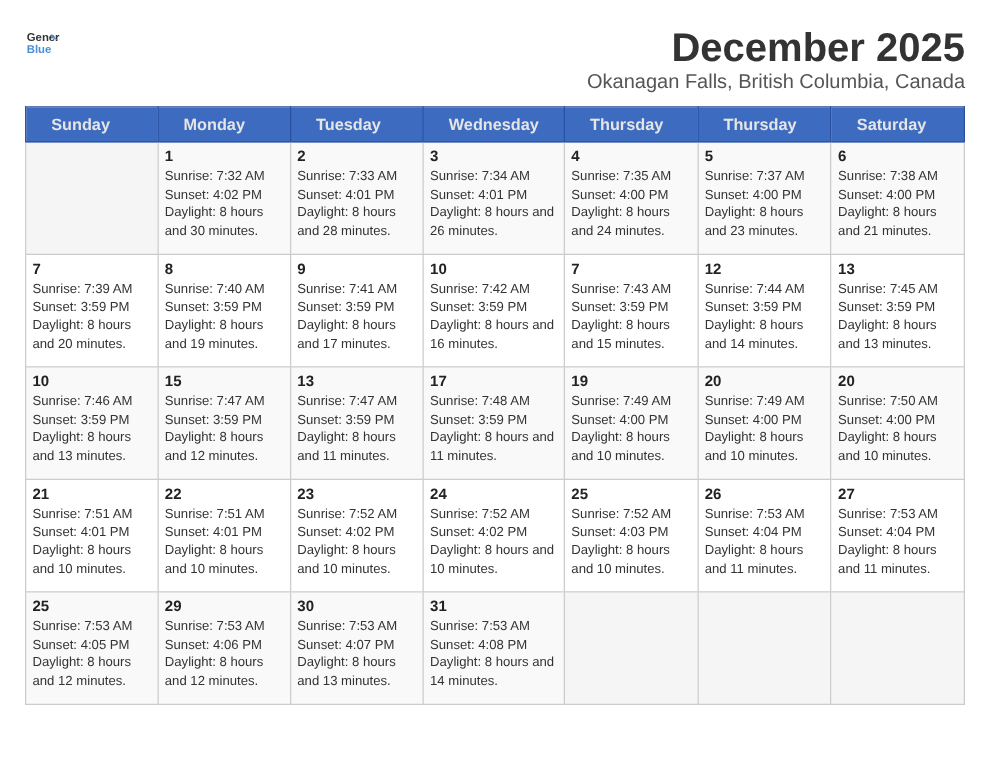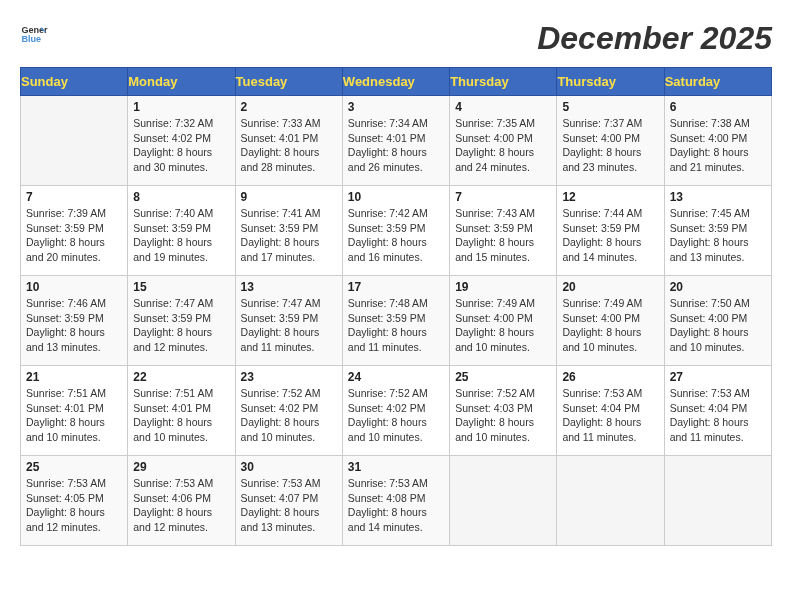--- a/index.html
+++ b/index.html
@@ -20,40 +20,39 @@
       display: flex;
       align-items: center;
       gap: 4px;
     }
     .logo-icon {
       width: 28px;
       height: 28px;
     }
     .title-block {
       text-align: right;
-      font-style: italic;
     }
     .main-title {
       font-size: 32px;
       font-weight: bold;
       color: #333;
     }
     .subtitle {
       font-size: 16px;
       color: #555;
     }
     .calendar {
       width: 100%;
       border-collapse: collapse;
       font-size: 11px;
     }
     .calendar thead tr th {
       background-color: #3d6bbf;
-      color: #fde047;
-      padding: 6px 0;
+      color: #e5e5e5;
+      padding: 6px 20px;
       text-align: left;
       font-size: 13px;
       font-weight: bold;
       border: 1px solid #2a50a0;
     }
     .calendar tbody tr td {
       border: 1px solid #ccc;
       vertical-align: top;
       padding: 4px 5px;
       width: calc(100% / 7);
@@ -87,20 +86,21 @@
 <div class="header">
   <div class="logo">
     <svg class="logo-icon" viewBox="0 0 40 40">
       <text x="2" y="18" font-size="13" font-weight="bold" fill="#333">General</text>
       <text x="2" y="32" font-size="13" font-weight="bold" fill="#4a90d9">Blue</text>
       <polygon points="30,10 38,18 30,14" fill="#4a90d9"></polygon>
     </svg>
   </div>
   <div class="title-block">
     <div class="main-title">December 2025</div>
+    <div class="subtitle">Okanagan Falls, British Columbia, Canada</div>
   </div>
 </div>
 
 <table class="calendar">
   <thead>
     <tr>
     <th>Sunday</th>
         <th>Monday</th>
         <th>Tuesday</th>
         <th>Wednesday</th>

